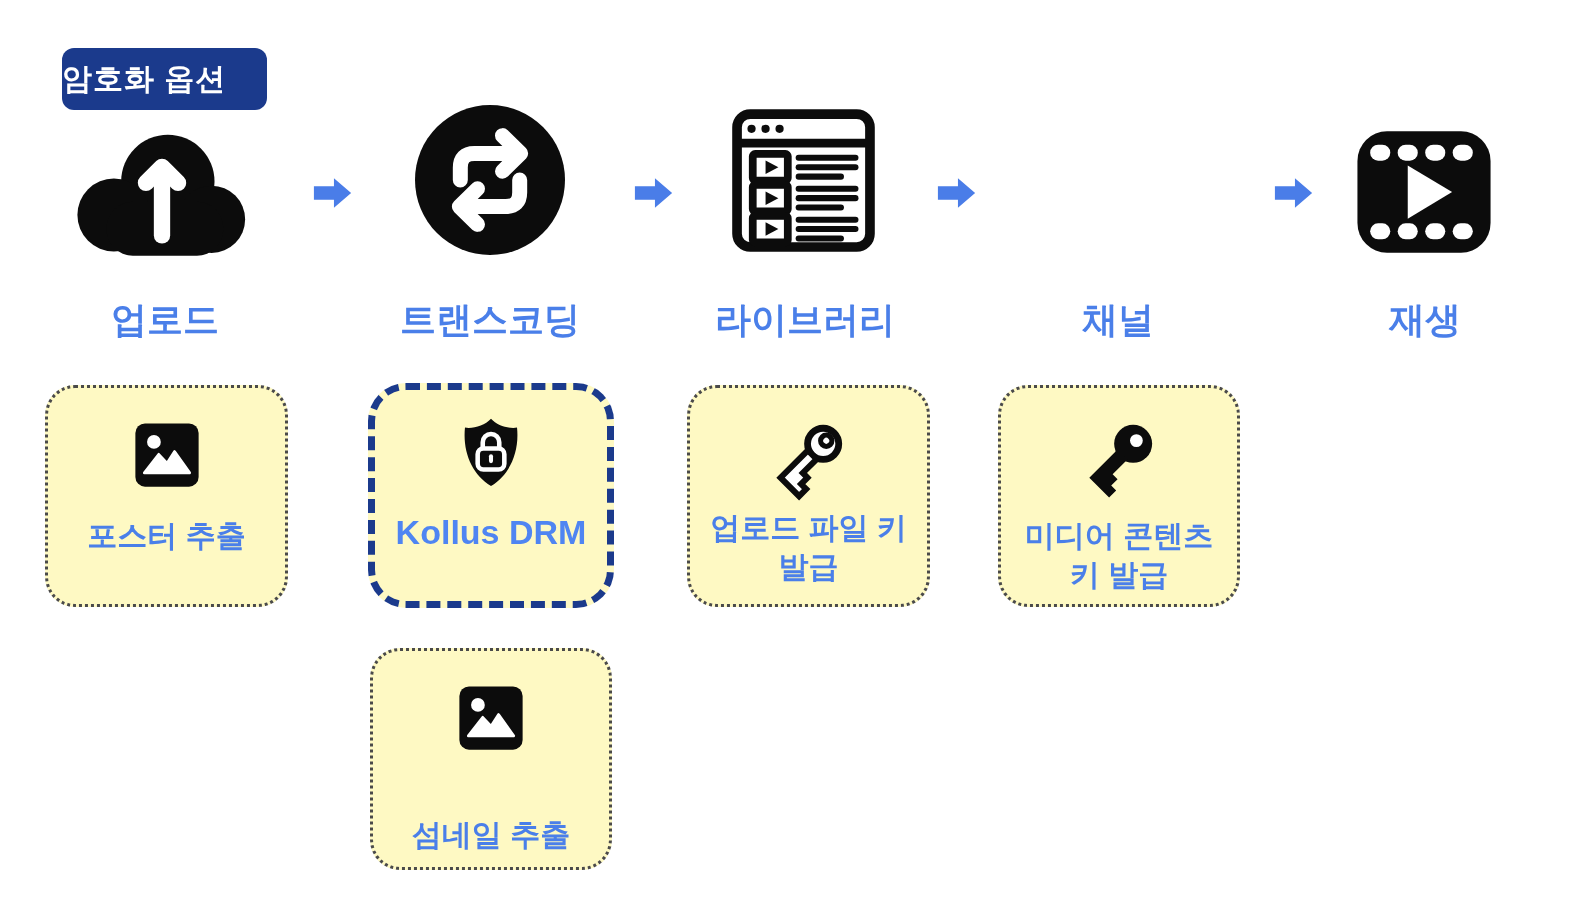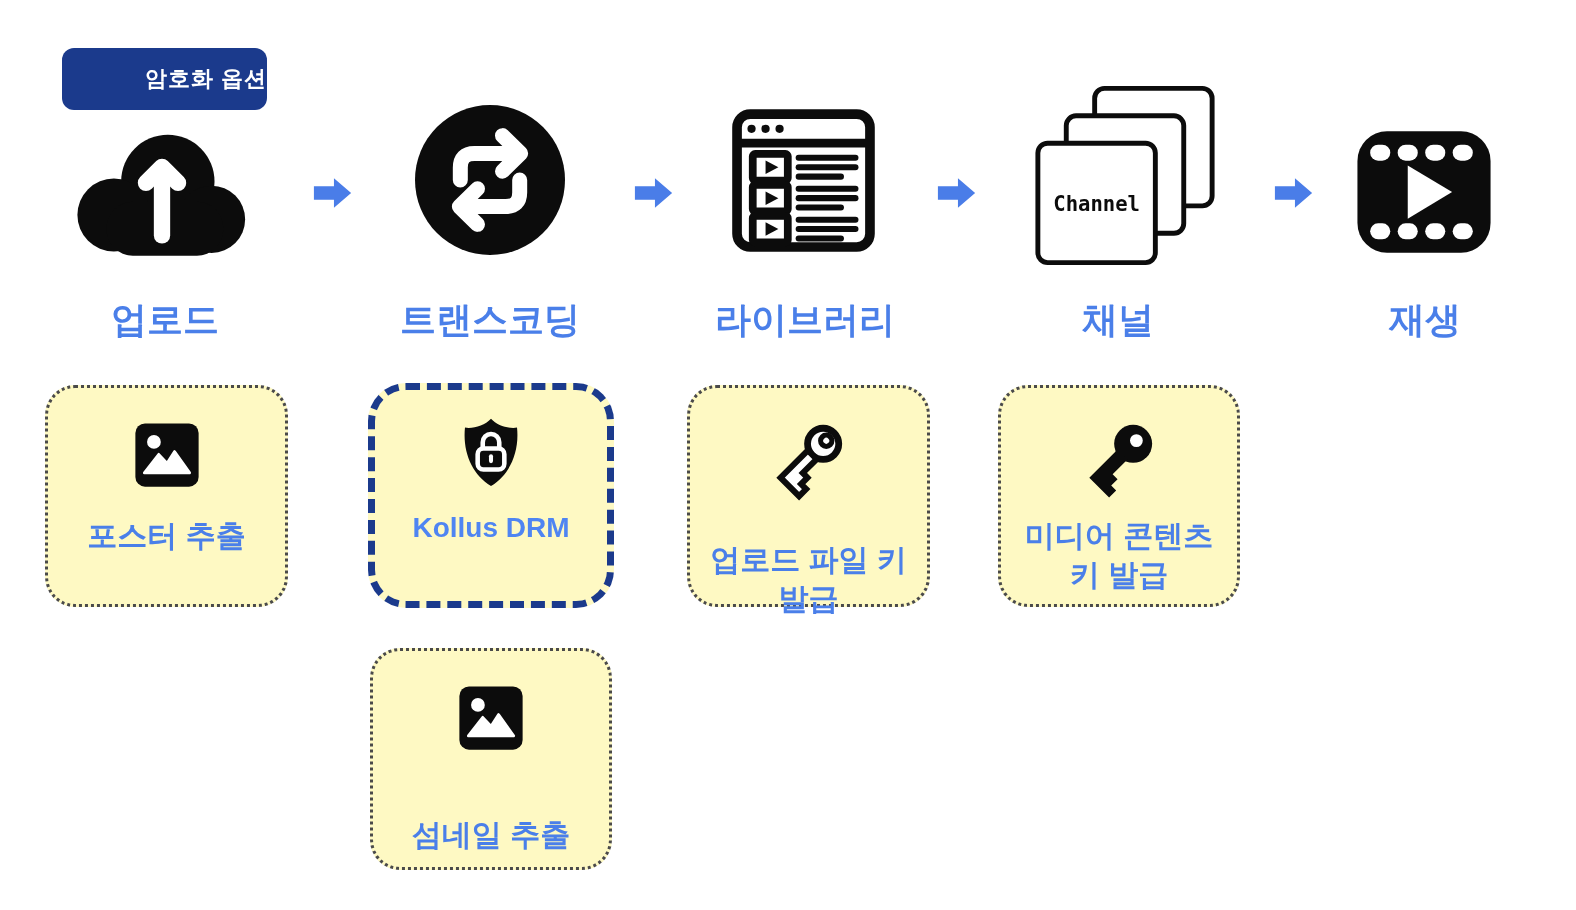--- a/index.html
+++ b/index.html
@@ -10,23 +10,23 @@
     background: #ffffff;
     font-family: "Liberation Sans", sans-serif;
     overflow: hidden;
   }
 
   
   .badge {
     position: absolute; left: 62px; top: 48px;
     width: 205px; height: 62px;
     background: #1b3a8c; color: #ffffff;
-    font-size: 22px; font-weight: bold;
+    font-size: 30px; font-weight: bold;
     border-radius: 12px;
-    display: flex; align-items: center; justify-content: flex-end;
+    display: flex; align-items: center; justify-content: flex-start;
     letter-spacing: 1px;
   }
 
   
   .flow-icon { position: absolute; }
   .icon-cloud      { left: 68px;   top: 126px; }
   .icon-transcode  { left: 415px;  top: 105px; }
   .icon-library    { left: 731px;  top: 108px; }
   .icon-channel    { left: 1032px; top: 85px;  }
   .icon-film       { left: 1353px; top: 121px; }
@@ -63,23 +63,23 @@
     word-break: keep-all;
     padding: 0 6px;
   }
   .box-poster    { left: 45px;  top: 385px; width: 243px; height: 222px; padding-top: 34px; }
   .box-poster .option-label { margin-top: 28px; }
 
   .box-kollus {
     left: 368px; top: 383px; width: 246px; height: 225px; padding-top: 26px;
     border: 7px dashed #1b3a8c; border-radius: 38px;
   }
-  .box-kollus .option-label { margin-top: 20px; font-size: 28px; color: #4f85f2; }
-
-  .box-upload-key { left: 687px; top: 385px; width: 243px; height: 222px; padding-top: 22px; gap: 32px; }
+  .box-kollus .option-label { margin-top: 20px; font-size: 34px; color: #4f85f2; }
+
+  .box-upload-key { left: 687px; top: 385px; width: 243px; height: 222px; padding-top: 22px; }
   .box-upload-key .option-label { margin-top: 2px; }
 
   .box-media-key  { left: 998px; top: 385px; width: 242px; height: 222px; padding-top: 22px; gap: 8px; }
   .box-media-key .option-label { margin-top: 2px; }
 
   .box-thumbnail  { left: 370px; top: 648px; width: 242px; height: 222px; padding-top: 34px; gap: 36px; }
   .box-thumbnail .option-label { margin-top: 28px; }
 
   svg { display: block; }
   .mono-text {
@@ -149,30 +149,20 @@
         <line x1="28" y1="33.4" x2="51.5" y2="33.4"></line>
           <line x1="28" y1="37.3" x2="51.5" y2="37.3"></line>
           <line x1="28" y1="41.2" x2="45.5" y2="41.2"></line>
         <line x1="28" y1="46.2" x2="51.5" y2="46.2"></line>
           <line x1="28" y1="50.1" x2="51.5" y2="50.1"></line>
           <line x1="28" y1="54" x2="45.5" y2="54"></line>
       </g>
     </svg>
   </div>
 
-  <div class="flow-icon icon-channel">
-    <svg width="186" height="182" viewBox="0 0 190 185">
-      <g fill="#ffffff" stroke="#0c0c0c" stroke-width="5">
-        <rect x="64" y="3" width="120" height="120" rx="10"></rect>
-        <rect x="35" y="31" width="120" height="120" rx="10"></rect>
-        <rect x="6" y="59" width="120" height="122" rx="10"></rect>
-      </g>
-      <text class="mono-text" x="66" y="128" text-anchor="middle" font-size="21" fill="#0c0c0c">Channel</text>
-    </svg>
-  </div>
 
   <div class="flow-icon icon-film">
     <svg width="142" height="142" viewBox="0 0 48 48">
       <rect x="1.5" y="3.5" width="45" height="41" rx="10" fill="#0c0c0c"></rect>
       <g fill="#ffffff">
         <rect x="5.8" y="8" width="6.8" height="5.4" rx="2.7"></rect>
         <rect x="15.1" y="8" width="6.8" height="5.4" rx="2.7"></rect>
         <rect x="24.4" y="8" width="6.8" height="5.4" rx="2.7"></rect>
         <rect x="33.7" y="8" width="6.8" height="5.4" rx="2.7"></rect>
         <rect x="5.8" y="34.6" width="6.8" height="5.4" rx="2.7"></rect>

